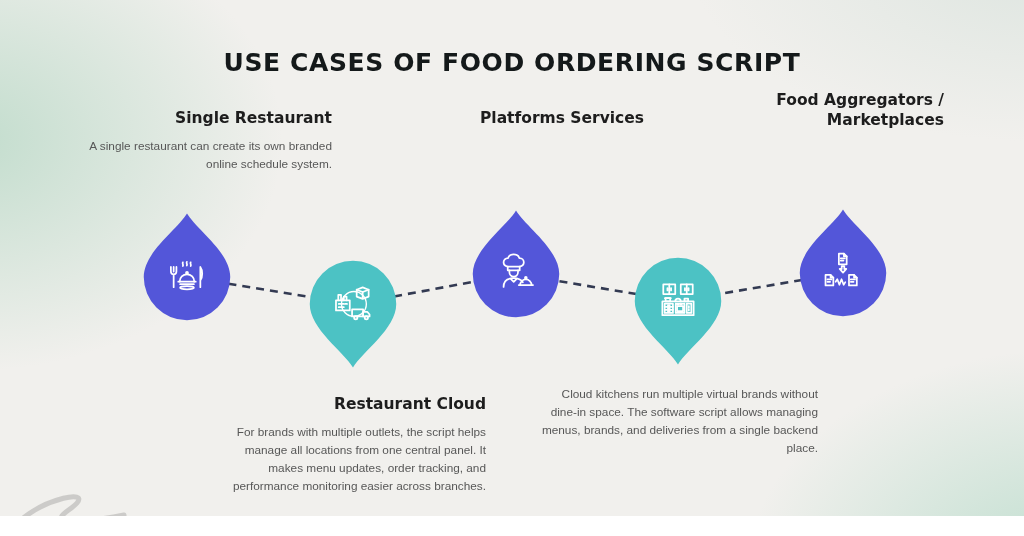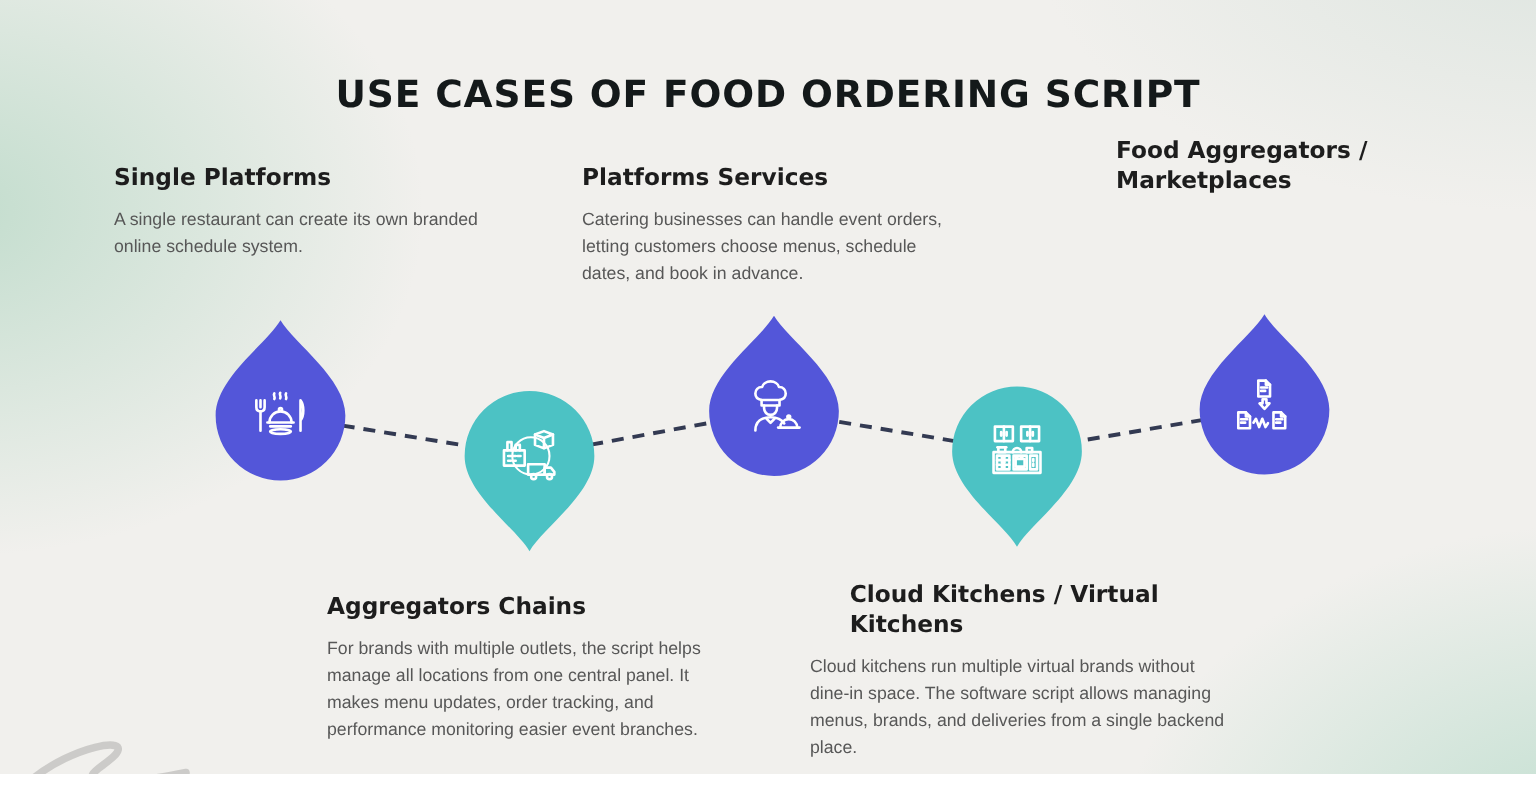--- a/index.html
+++ b/index.html
@@ -10,21 +10,21 @@
       radial-gradient(460px 340px at -30px 140px, rgba(156,205,179,.55), rgba(156,205,179,0) 68%),
       radial-gradient(480px 340px at 1070px 580px, rgba(146,206,180,.55), rgba(146,206,180,0) 68%),
       radial-gradient(500px 260px at 1040px -40px, rgba(198,216,208,.45), rgba(198,216,208,0) 70%),
       #f1f0ed;
   }
   .page-title{
     position:absolute;top:31px;left:0;width:100%;text-align:center;
     font-size:25px;font-weight:800;letter-spacing:.6px;color:#14191a;
     font-family:"DejaVu Sans","Liberation Sans",sans-serif;
   }
-  .uc-text{position:absolute;text-align:left;}
+  .uc-text{position:absolute;text-align:right;}
   .uc-title{
     font-size:15.5px;font-weight:700;color:#1d1d1d;line-height:1.3;
     margin:0 auto 10px auto;
     font-family:"DejaVu Sans","Liberation Sans",sans-serif;
   }
   .uc-desc{font-size:11.8px;color:#575757;line-height:1.52;margin:0;}
   #tb-single{left:76px;top:108px;width:256px;}
   #tb-chains{left:218px;top:394px;width:268px;}
   #tb-catering{left:388px;top:108px;width:256px;}
   #tb-cloud{left:540px;top:386px;width:278px;}
@@ -49,40 +49,38 @@
 
   <svg class="overlay" viewBox="0 0 1024 536" aria-hidden="true">
     <polyline points="187,277 353,304 516,274 678,301 843,273" fill="none" stroke-width="2.6" stroke-dasharray="8 6" stroke="#333a52"></polyline>
   </svg>
 
   <svg class="overlay" viewBox="0 0 1024 536" aria-hidden="true">
     <path d="M22 519 C 48 498, 88 490, 77 503 C 70 511, 52 518, 68 520 C 85 522, 104 519, 124 515" fill="none" stroke-width="5" stroke-linecap="round" opacity="0.8" stroke="#c3c2bf"></path>
   </svg>
 
   <div class="uc-text" id="tb-single">
-    <div class="uc-title">Single Platforms</div>
+    <div class="uc-title">Single Restaurant</div>
     <p class="uc-desc">A single restaurant can create its own branded online schedule system.</p>
   </div>
 
   <div class="uc-text" id="tb-catering">
     <div class="uc-title">Platforms Services</div>
-    <p class="uc-desc">Catering businesses can handle event orders, letting customers choose menus, schedule dates, and book in advance.</p>
   </div>
 
   <div class="uc-text" id="tb-aggregators">
     <div class="uc-title">Food Aggregators / Marketplaces</div>
   </div>
 
   <div class="uc-text" id="tb-chains">
-    <div class="uc-title">Aggregators Chains</div>
-    <p class="uc-desc">For brands with multiple outlets, the script helps manage all locations from one central panel. It makes menu updates, order tracking, and performance monitoring easier event branches.</p>
+    <div class="uc-title">Restaurant Cloud</div>
+    <p class="uc-desc">For brands with multiple outlets, the script helps manage all locations from one central panel. It makes menu updates, order tracking, and performance monitoring easier across branches.</p>
   </div>
 
   <div class="uc-text" id="tb-cloud">
-    <div class="uc-title">Cloud Kitchens / Virtual Kitchens</div>
     <p class="uc-desc">Cloud kitchens run multiple virtual brands without dine-in space. The software script allows managing menus, brands, and deliveries from a single backend place.</p>
   </div>
 
   <svg class="marker" id="m1" viewBox="0 0 100 120">
     <path d="M50 3 C 60 20, 97 45, 97 72 A 47 47 0 1 1 3 72 C 3 45, 40 20, 50 3 Z" fill="#5356d9"></path>
     <g class="icon-art" transform="translate(26,48)">
       <path d="M19.5 12c1-1.6-1-2.4 0-4M23.8 11.5c1-1.6-1-2.4 0-4M28 12c1-1.6-1-2.4 0-4"></path>
       <path d="M6.5 13v5M9.5 13v5M12.5 13v5M6.5 18c0 2 1.2 3 3 3s3-1 3-3M9.5 21v14"></path>
       <path d="M38.5 35V13c2.7 3.6 2.7 11 0 14.6"></path>
       <circle cx="24" cy="19.6" r="1.1"></circle>

